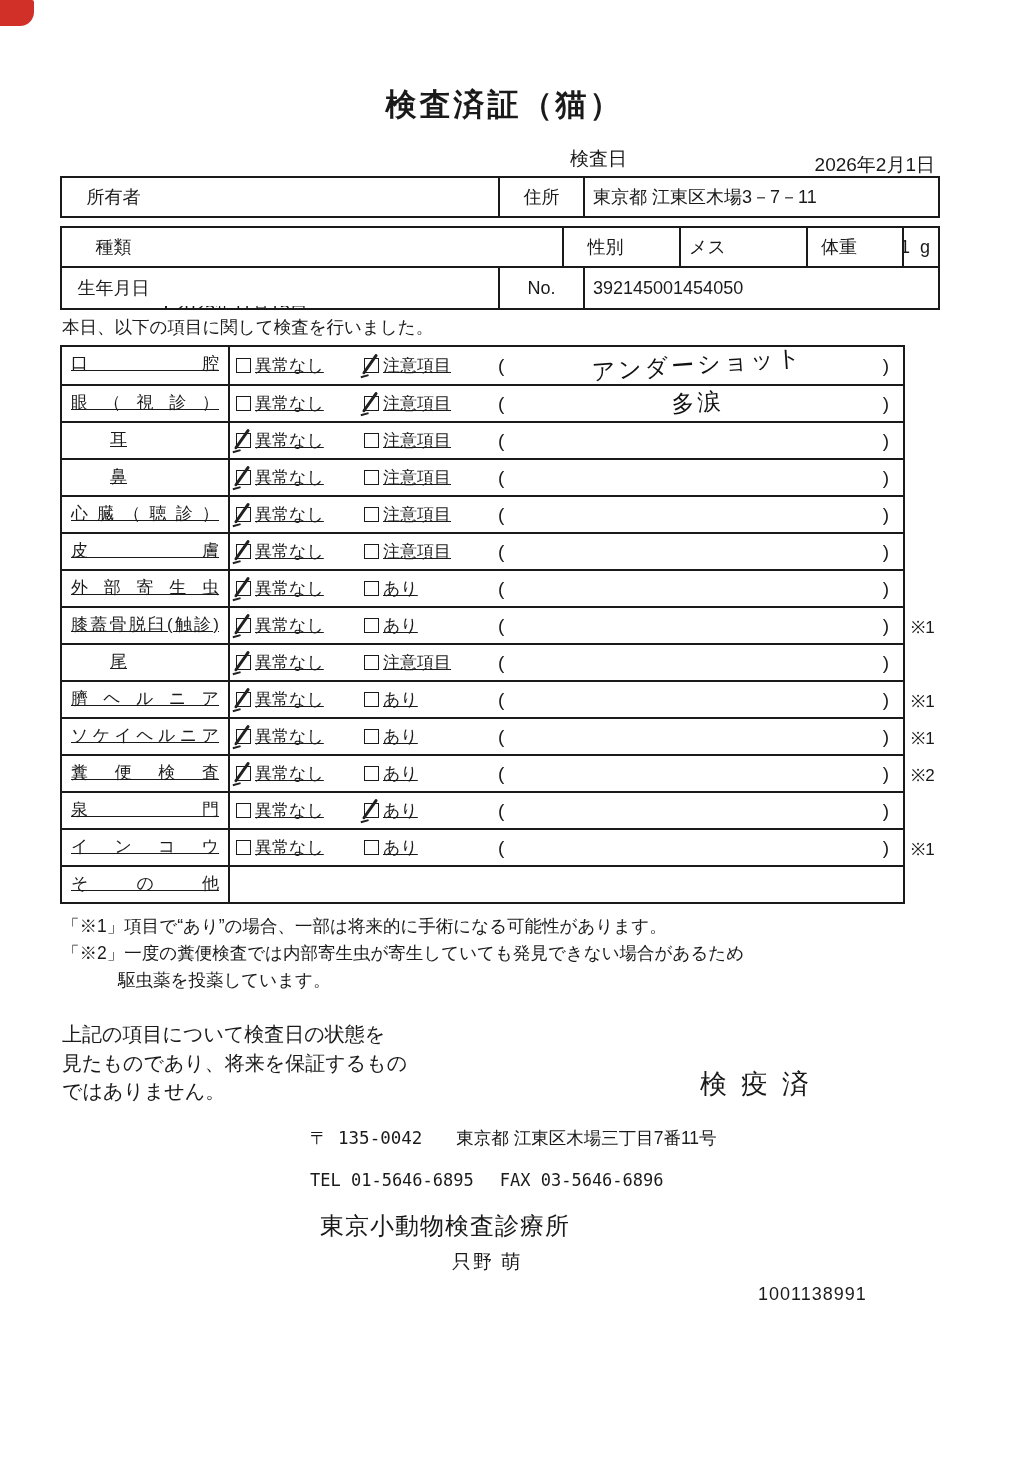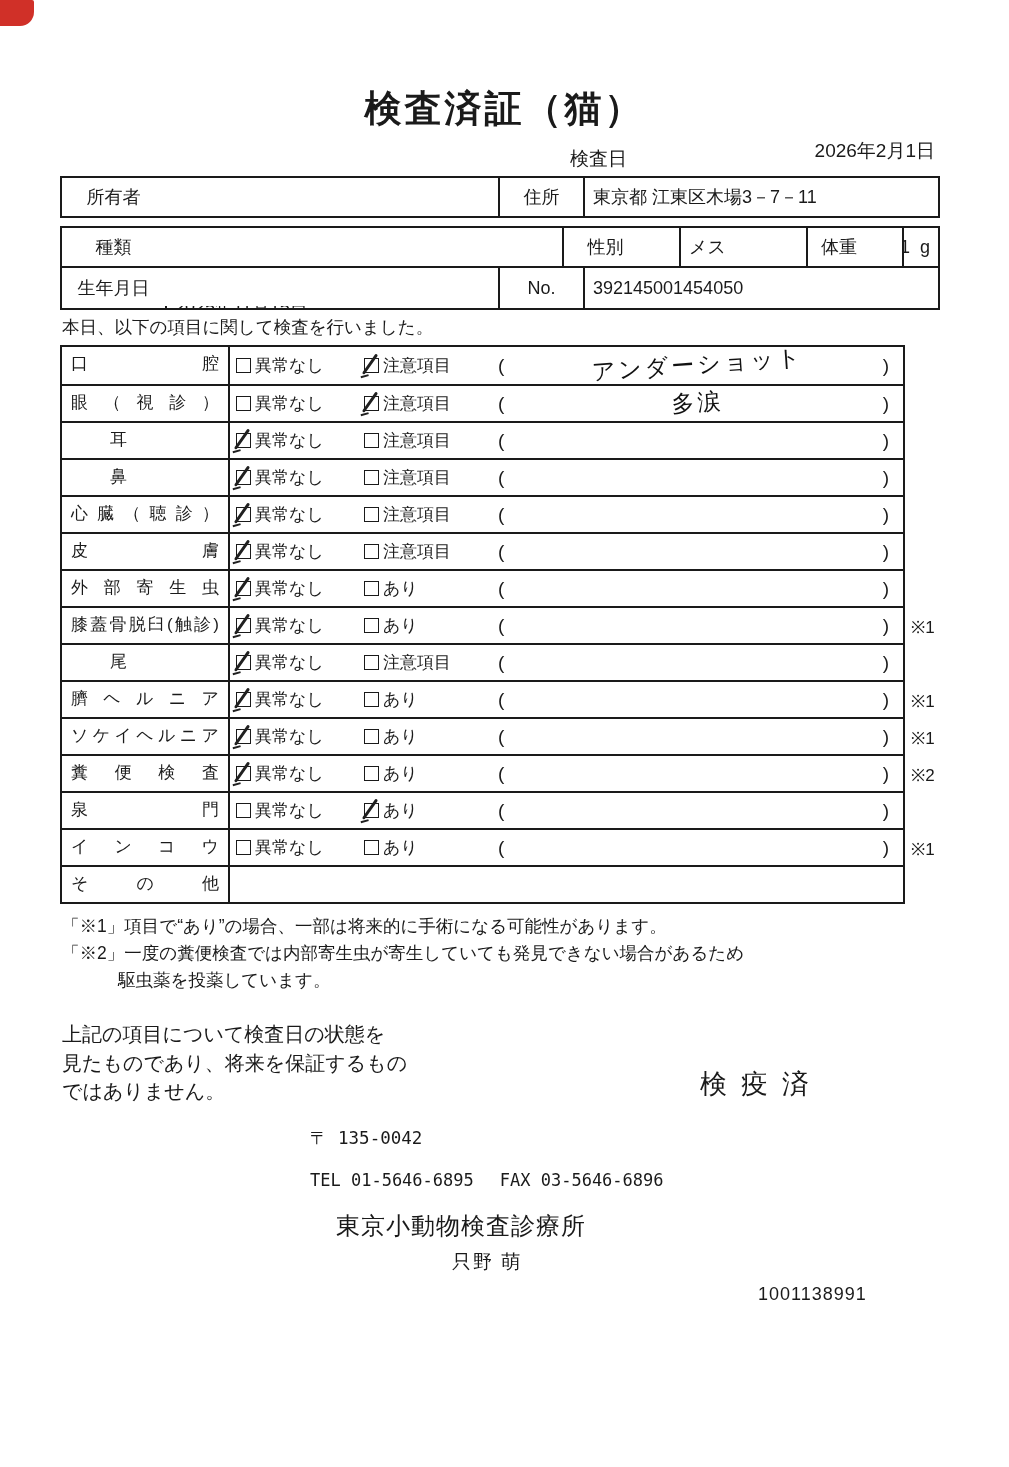--- a/index.html
+++ b/index.html
@@ -10,45 +10,45 @@
     color: #1a1a1a;
     font-family: "Liberation Sans", sans-serif;
     overflow: hidden;
   }
   .corner-stamp {
     position:absolute; left:0; top:0; width:34px; height:26px;
     background:#d03028; border-radius:0 2px 14px 0;
   }
   .title {
     position:absolute; top:84px; left:0; width:100%;
-    text-align:center; font-size:37px; font-weight:600; letter-spacing:3px;
+    text-align:center; font-size:31px; font-weight:600; letter-spacing:3px;
   }
   .exam-date-label { position:absolute; top:146px; left:570px; font-size:19px; }
-  .exam-date-value { position:absolute; top:138px; left:775px; width:160px; text-align:right; font-size:19px; }
+  .exam-date-value { position:absolute; top:152px; left:775px; width:160px; text-align:right; font-size:19px; }
 
   
   .itable { position:absolute; left:60px; width:880px; border:2px solid #1a1a1a; }
   .t-owner { top:176px; height:42px; }
   .t-pet   { top:226px; height:84px; }
   .irow { display:flex; height:38px; }
   .t-pet .irow { height:40px; }
   .t-pet .irow:first-child { border-bottom:2px solid #1a1a1a;gap:32px; }
   .c { display:flex; align-items:center; padding:0 8px; font-size:18px; overflow:hidden; white-space:nowrap; }
   .c + .c { border-left:2px solid #1a1a1a; }
   .lab { justify-content:center; padding:0 2px; }
   .w-lab1 { flex:0 0 103px; } .w-val1 { flex:0 0 333px;margin-top:38px; }
   .w-lab2 { flex:0 0 85px; }  .w-flex { flex:1; }
   .w-sex { flex:0 0 95px; }   .w-wlab { flex:0 0 64px; }
   .weight-cell { justify-content:flex-end; gap:10px; }
 
   .intro { position:absolute; left:62px; top:315px; font-size:17.5px; }
 
   
   .t-exam { position:absolute; left:60px; top:345px; width:845px; border:2px solid #1a1a1a; }
-  .erow { display:flex; height:37px; position:relative; }
+  .erow { display:flex; height:37px; position:relative;text-decoration:underline; }
   .erow + .erow { border-top:2px solid #1a1a1a; }
   .item {
     flex:0 0 168px; border-right:2px solid #1a1a1a;
     font-size:17px; line-height:33px; padding:0 9px;
     text-align:justify; text-align-last:justify; overflow:hidden;
   }
   .item.single { text-align:left; text-align-last:left; padding-left:48px; }
   .rest { flex:1; display:flex; align-items:center; position:relative; }
   .opt { display:flex; align-items:center; font-size:17px; }
   .opt1 { flex:0 0 134px; padding-left:6px; }
@@ -85,21 +85,21 @@
   .fn1 { top:914px; } .fn2 { top:941px; } .fn3 { top:968px; left:118px; }
 
   .disclaimer { position:absolute; left:62px; top:1020px; font-size:20px; line-height:28.5px; }
   .stamp-text {
     position:absolute; left:700px; top:1066px;
     font-size:27px; letter-spacing:14px; font-weight:500;
   }
   .postal-line { position:absolute; left:310px; top:1126px; font-size:17.5px; display:flex; gap:34px; }
   .mono { font-family:"DejaVu Sans Mono", monospace; }
   .tel-line { position:absolute; left:310px; top:1170px; font-size:17px; display:flex; gap:26px; }
-  .clinic { position:absolute; left:320px; top:1210px; font-size:24px; letter-spacing:1px;margin-left:16px; }
+  .clinic { position:absolute; left:320px; top:1210px; font-size:24px; letter-spacing:1px; }
   .examiner { position:absolute; left:452px; top:1249px; font-size:19px; letter-spacing:2px; }
   .serial { position:absolute; left:758px; top:1284px; font-size:18px; letter-spacing:1px; }
 </style>
 </head>
 <body>
 
 <div class="corner-stamp"></div>
 
 <h1 class="title">検査済証（猫）</h1>
 
@@ -459,20 +459,21 @@
 <div class="disclaimer">
   <div>上記の項目について検査日の状態を</div>
   <div>見たものであり、将来を保証するもの</div>
   <div>ではありません。</div>
 </div>
 
 <div class="stamp-text">検疫済</div>
 
 <div class="postal-line">
   <span class="mono">〒 135-0042</span>
+  <span>東京都 江東区木場三丁目7番11号</span>
 </div>
 
 <div class="tel-line mono">
   <span>TEL 01-5646-6895</span>
   <span>FAX 03-5646-6896</span>
 </div>
 
 <div class="clinic">東京小動物検査診療所</div>
 <div class="examiner">只野 萌</div>
 <div class="serial">1001138991</div>

